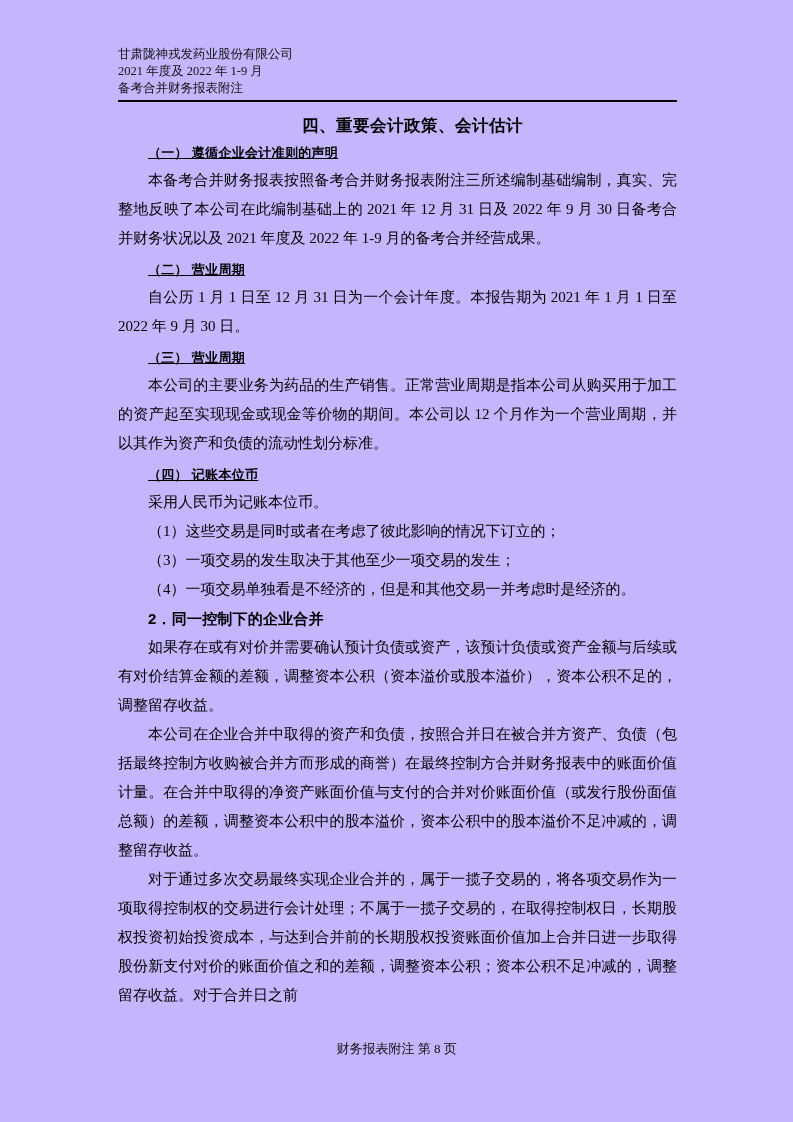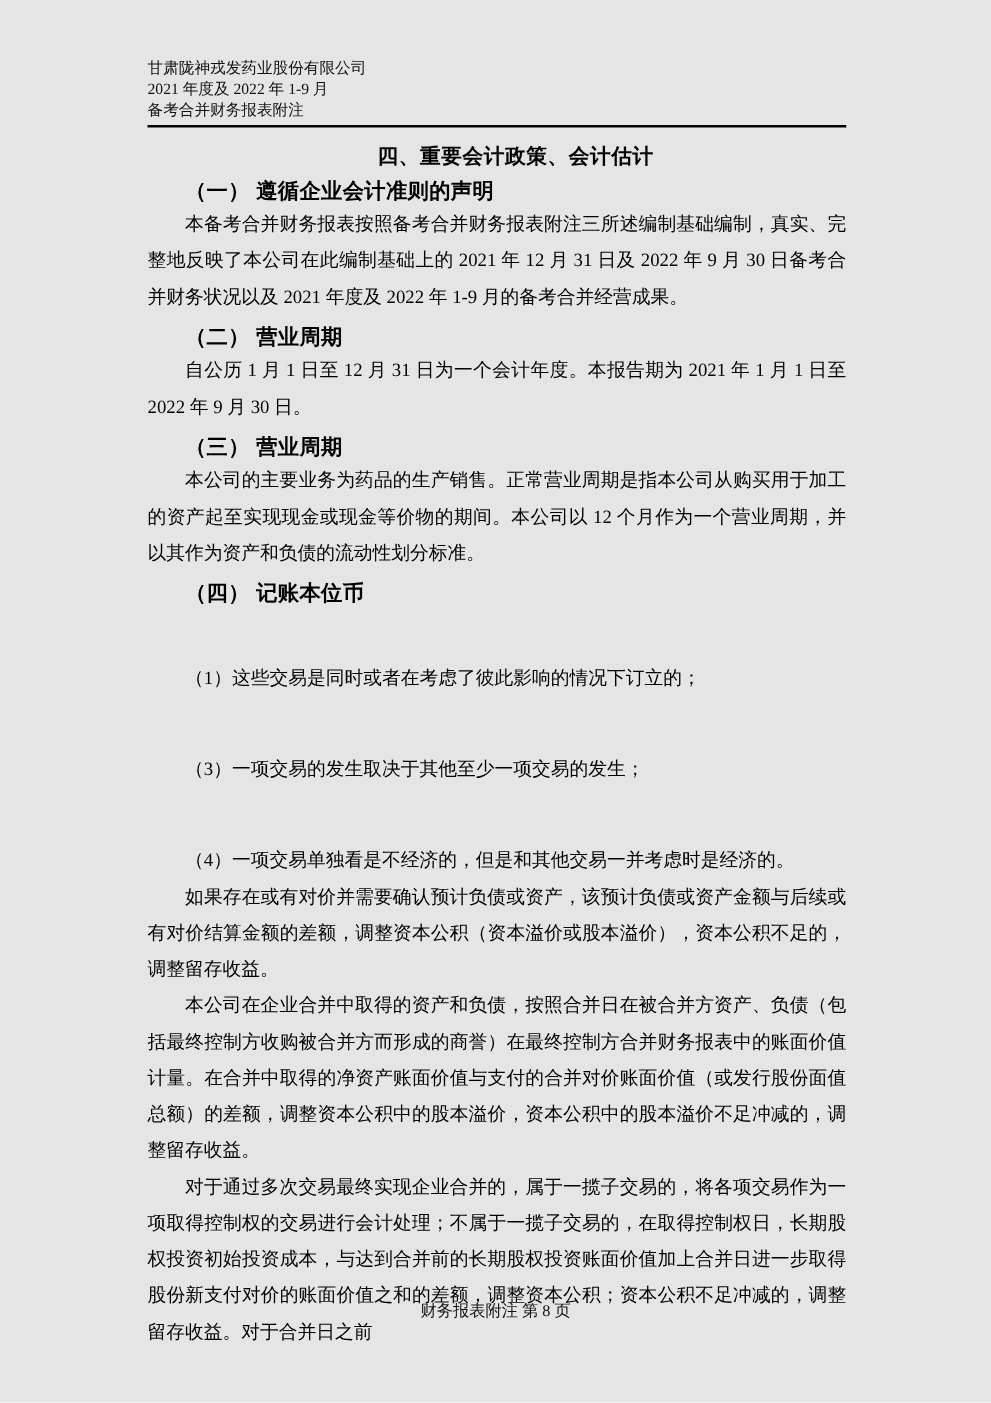--- a/index.html
+++ b/index.html
@@ -1,20 +1,20 @@
 <!DOCTYPE html>
 <html><head>
 <meta charset="utf-8">
 <style>
   html, body { margin: 0; padding: 0; background: #ffffff; }
   .page {
     position: relative;
     width: 793px;
     height: 1122px;
-    background: #e5e5e5;
+    background: #c4b5fd;
     color: #000000;
     font-family: "Liberation Serif", "DejaVu Serif", serif;
     overflow: hidden;
     box-sizing: border-box;
   }
   .content {
     padding: 46px 116px 0 118px;
   }
   .doc-header {
     font-size: 12.5px;
@@ -29,41 +29,42 @@
     font-size: 16.5px;
     font-weight: bold;
     line-height: 22px;
     margin: 12px 0 0 0;
     padding-left: 30px;
     letter-spacing: 0.5px;
     text-align: center;
   }
   .sec-h {
     font-family: "Liberation Sans", "DejaVu Sans", sans-serif;
-    font-size: 17px;
+    font-size: 13px;
     font-weight: bold;
     line-height: 21px;
     margin: 6px 0 3px 0;
     padding-left: 30px;
     letter-spacing: 0.3px;
+    text-decoration: underline;
   }
   .p {
     font-size: 15px;
     line-height: 29px;
     margin: 0;
     text-indent: 2em;
     text-align: justify;
     text-justify: inter-ideograph;
   }
   .bold-p {
     font-family: "Liberation Sans", "DejaVu Sans", sans-serif;
     font-weight: bold;
     letter-spacing: 0.2px;
   }
-  .li { text-align: left; margin-top: 44px; }
+  .li { text-align: left; }
   .doc-footer {
     position: absolute;
     left: 0;
     top: 1040px;
     width: 100%;
     text-align: center;
     font-size: 13px;
     color: #111111;
   }
   section { margin: 0; }
@@ -92,26 +93,28 @@
       <p class="p">自公历 1 月 1 日至 12 月 31 日为一个会计年度。本报告期为 2021 年 1 月 1 日至 2022 年 9 月 30 日。</p>
     </section>
 
     <section>
       <h2 class="sec-h">（三） 营业周期</h2>
       <p class="p">本公司的主要业务为药品的生产销售。正常营业周期是指本公司从购买用于加工的资产起至实现现金或现金等价物的期间。本公司以 12 个月作为一个营业周期，并以其作为资产和负债的流动性划分标准。</p>
     </section>
 
     <section>
       <h2 class="sec-h">（四） 记账本位币</h2>
+      <p class="p">采用人民币为记账本位币。</p>
     </section>
 
     <section>
       <p class="p li">（1）这些交易是同时或者在考虑了彼此影响的情况下订立的；</p>
       <p class="p li">（3）一项交易的发生取决于其他至少一项交易的发生；</p>
       <p class="p li">（4）一项交易单独看是不经济的，但是和其他交易一并考虑时是经济的。</p>
+      <p class="p bold-p">2．同一控制下的企业合并</p>
       <p class="p">如果存在或有对价并需要确认预计负债或资产，该预计负债或资产金额与后续或有对价结算金额的差额，调整资本公积（资本溢价或股本溢价），资本公积不足的，调整留存收益。</p>
       <p class="p">本公司在企业合并中取得的资产和负债，按照合并日在被合并方资产、负债（包括最终控制方收购被合并方而形成的商誉）在最终控制方合并财务报表中的账面价值计量。在合并中取得的净资产账面价值与支付的合并对价账面价值（或发行股份面值总额）的差额，调整资本公积中的股本溢价，资本公积中的股本溢价不足冲减的，调整留存收益。</p>
       <p class="p">对于通过多次交易最终实现企业合并的，属于一揽子交易的，将各项交易作为一项取得控制权的交易进行会计处理；不属于一揽子交易的，在取得控制权日，长期股权投资初始投资成本，与达到合并前的长期股权投资账面价值加上合并日进一步取得股份新支付对价的账面价值之和的差额，调整资本公积；资本公积不足冲减的，调整留存收益。对于合并日之前</p>
     </section>
 
   </div>
 
   <footer class="doc-footer">财务报表附注 第 8 页</footer>
 </div>
 

